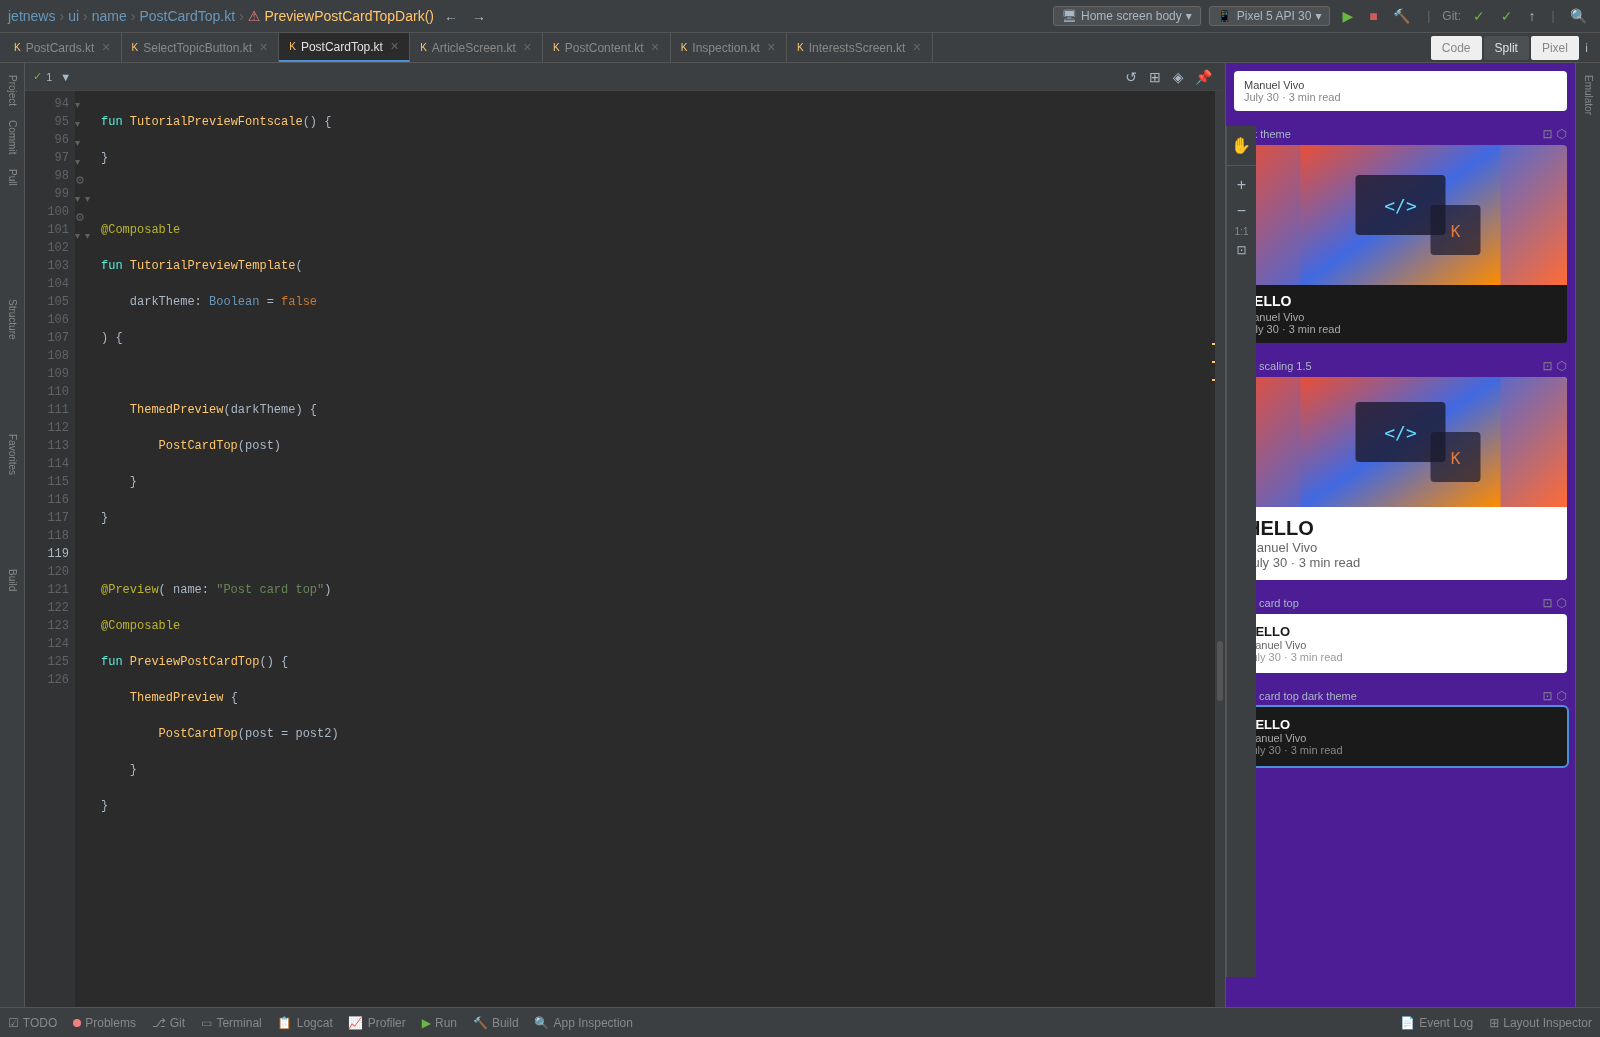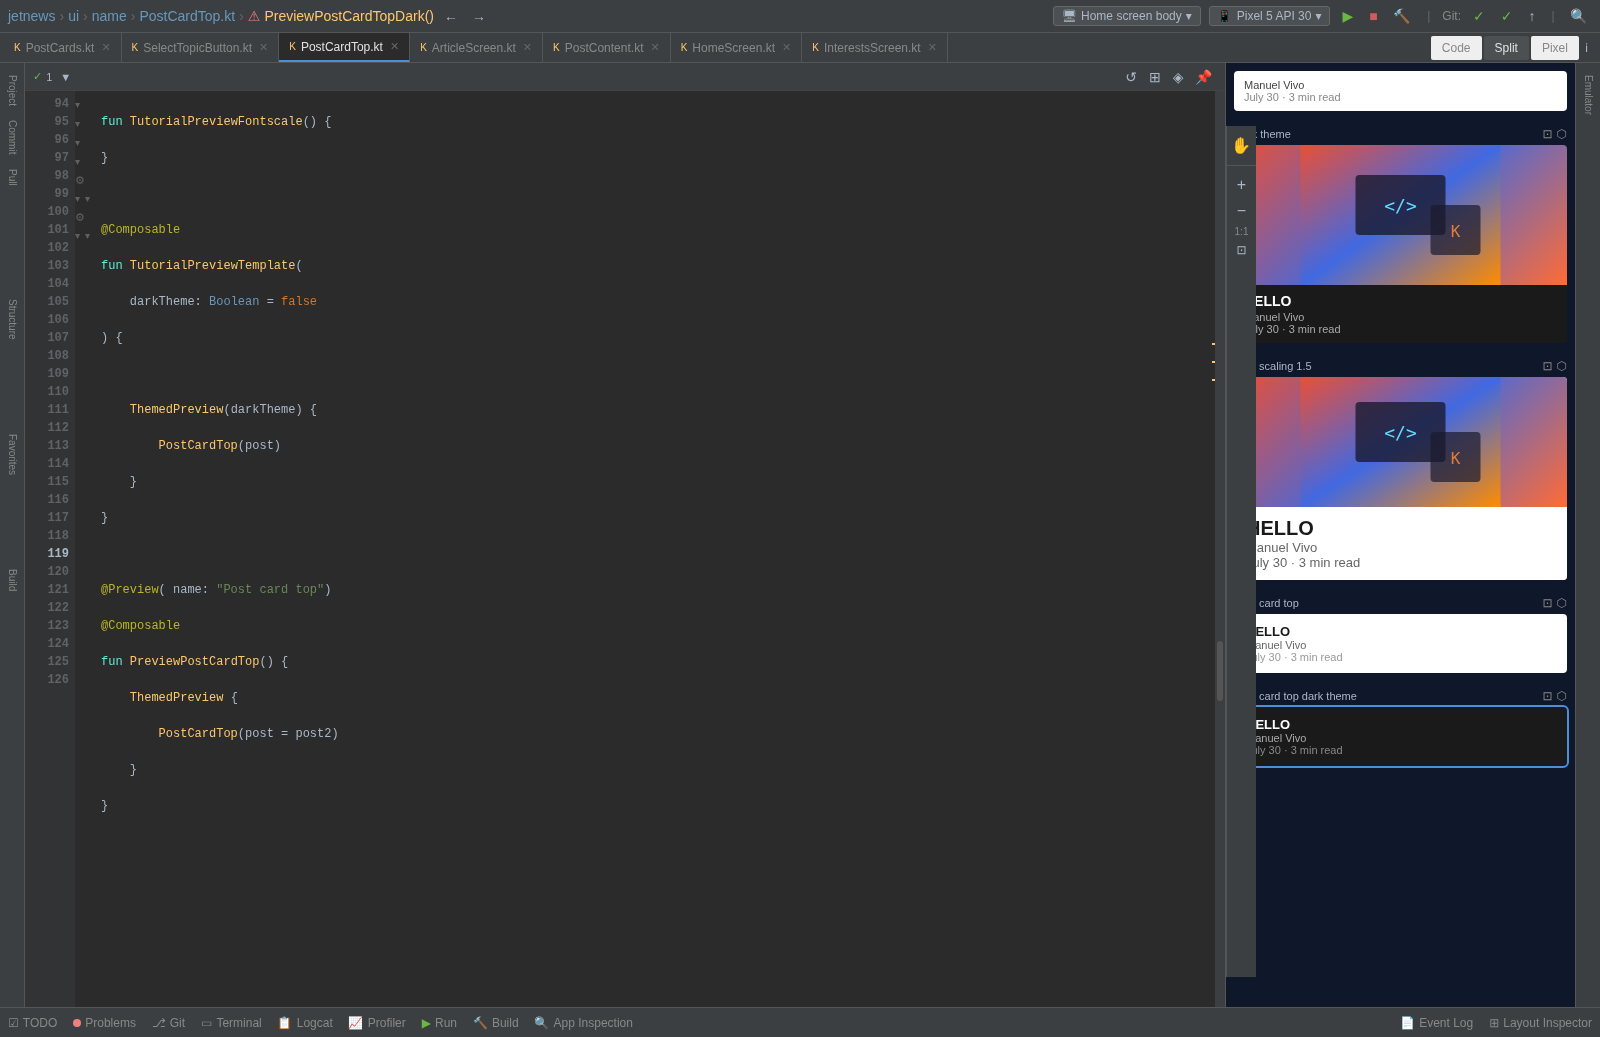--- a/index.html
+++ b/index.html
@@ -160,21 +160,21 @@
       background: #313335;
       color: #606366;
       font-size: 12px;
       font-family: 'Courier New', monospace;
       padding: 4px 6px;
       text-align: right;
       line-height: 18px;
       user-select: none;
       overflow: hidden;
     }
-    .line-numbers .ln { display: block; font-weight: bold; }
+    .line-numbers .ln { display: block; }
     .line-numbers .ln.active { color: #a9b7c6; }
 
     .code-content {
       flex: 1;
       font-family: 'Courier New', monospace;
       font-size: 12px;
       line-height: 18px;
       padding: 4px 8px;
       overflow: hidden;
       white-space: pre;
@@ -200,21 +200,21 @@
       border-left: 1px solid #555;
       display: flex;
       flex-direction: column;
       overflow: hidden;
     }
     .preview-content {
       flex: 1;
       overflow-y: auto;
       overflow-x: hidden;
       padding: 8px;
-      background: #0f172a;
+      background: #4c1d95;
       scrollbar-width: thin;
       scrollbar-color: #555 #313335;
     }
     .preview-item {
       margin-bottom: 16px;
     }
     .preview-label {
       font-size: 11px;
       color: #a9b7c6;
       margin-bottom: 4px;
@@ -437,21 +437,21 @@
     <span>ArticleScreen.kt</span>
     <span class="close-x" data-name="close-articlescreen">✕</span>
   </div>
   <div class="tab" data-name="tab-postcontent">
     <span data-name="tab-icon-postcontent" style="color:#ffc66d;font-size:10px;">K</span>
     <span>PostContent.kt</span>
     <span class="close-x" data-name="close-postcontent">✕</span>
   </div>
   <div class="tab" data-name="tab-homescreen">
     <span data-name="tab-icon-homescreen" style="color:#ffc66d;font-size:10px;">K</span>
-    <span>HomeScreen.kt</span>
+    <span>Inspection.kt</span>
     <span class="close-x" data-name="close-homescreen">✕</span>
   </div>
   <div class="tab" data-name="tab-interestsscreen">
     <span data-name="tab-icon-interests" style="color:#ffc66d;font-size:10px;">K</span>
     <span>InterestsScreen.kt</span>
     <span class="close-x" data-name="close-interests">✕</span>
   </div>
 
   <div style="margin-left:auto;display:flex;align-items:center;gap:2px;padding-right:8px;" data-name="view-tab-group">
     <button class="view-tab" data-name="view-tab-code">Code</button>

